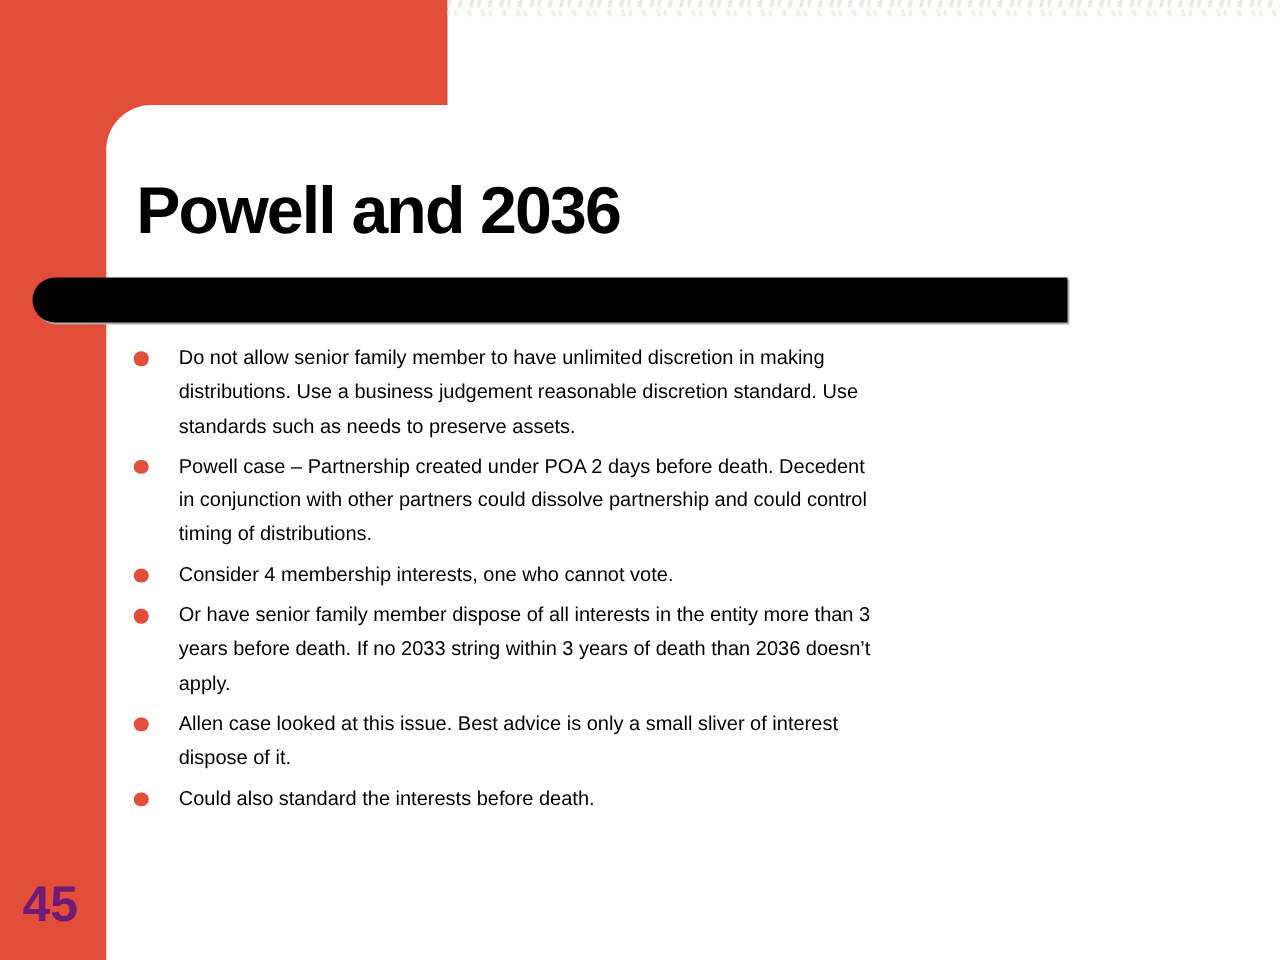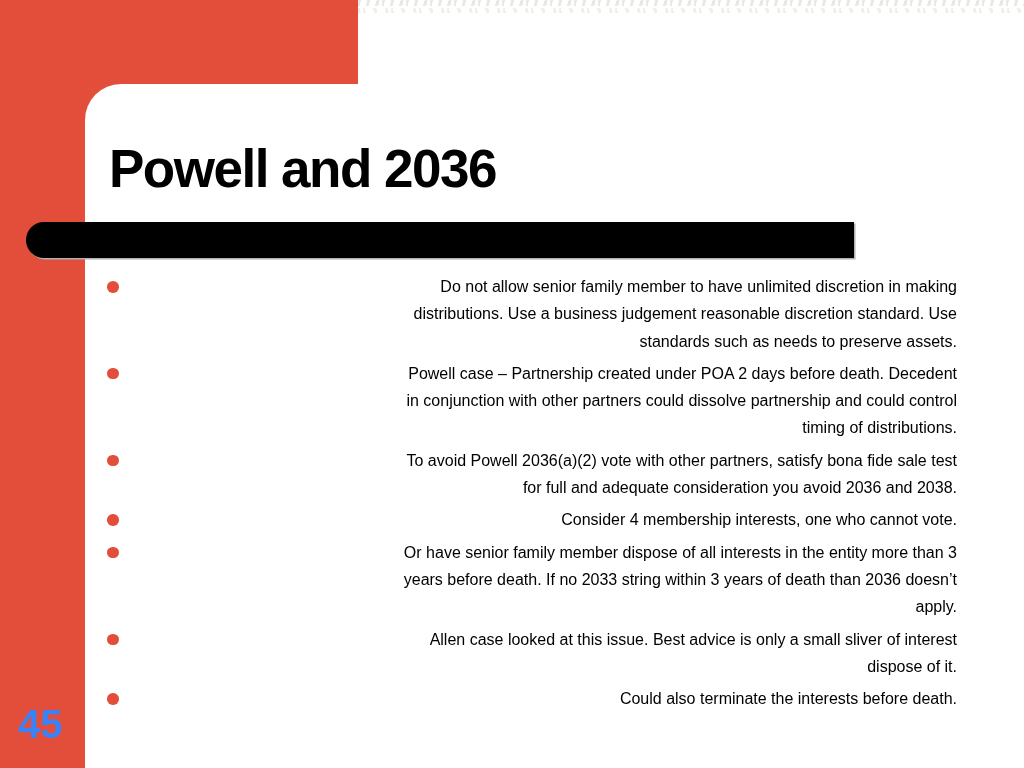--- a/index.html
+++ b/index.html
@@ -11,21 +11,20 @@
     height: 768px;
     background: #ffffff;
     font-family: "Liberation Sans", sans-serif;
     overflow: hidden;
   }
   .slide {
     position: relative;
     width: 852px;
     height: 768px;
     background: #ffffff;
-    text-align: right;
   }
   
   .red-strip {
     position: absolute;
     left: 0; top: 0;
     width: 86px; height: 768px;
     background: #e34e3b;
   }
   
   .red-block {
@@ -96,21 +95,21 @@
     background: #e34e3b;
   }
   .bullet-text {
     white-space: pre-line;
   }
   .page-number {
     position: absolute;
     left: 18px; top: 702px;
     font-size: 40px;
     font-weight: bold;
-    color: #3b82f6;
+    color: #701a75;
     line-height: 44px;
   }
 </style>
 </head>
 <body>
 
 <div class="slide">
   <div class="red-strip"></div>
   <div class="red-block"></div>
   <div class="top-texture"></div>
@@ -128,38 +127,33 @@
 standards such as needs to preserve assets.</span>
     </li>
     <li class="bullet">
       <span class="dot"></span>
       <span class="bullet-text">Powell case – Partnership created under POA 2 days before death. Decedent
 in conjunction with other partners could dissolve partnership and could control
 timing of distributions.</span>
     </li>
     <li class="bullet">
       <span class="dot"></span>
-      <span class="bullet-text">To avoid Powell 2036(a)(2) vote with other partners, satisfy bona fide sale test
-for full and adequate consideration you avoid 2036 and 2038.</span>
-    </li>
-    <li class="bullet">
-      <span class="dot"></span>
       <span class="bullet-text">Consider 4 membership interests, one who cannot vote.</span>
     </li>
     <li class="bullet">
       <span class="dot"></span>
       <span class="bullet-text">Or have senior family member dispose of all interests in the entity more than 3
 years before death. If no 2033 string within 3 years of death than 2036 doesn’t
 apply.</span>
     </li>
     <li class="bullet">
       <span class="dot"></span>
       <span class="bullet-text">Allen case looked at this issue. Best advice is only a small sliver of interest
 dispose of it.</span>
     </li>
     <li class="bullet">
       <span class="dot"></span>
-      <span class="bullet-text">Could also terminate the interests before death.</span>
+      <span class="bullet-text">Could also standard the interests before death.</span>
     </li>
   </ul>
 
   <div class="page-number">45</div>
 </div>
 
 </body></html>

